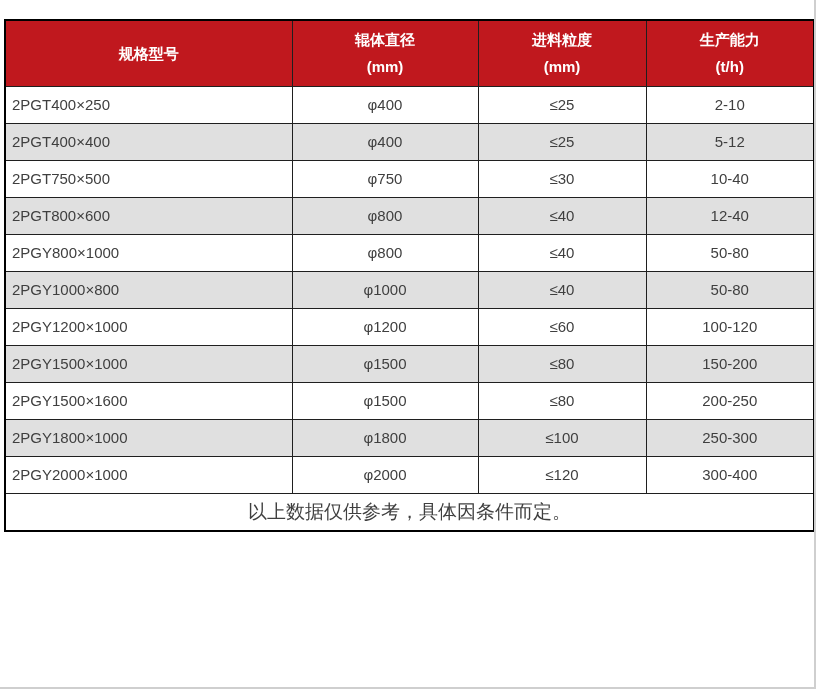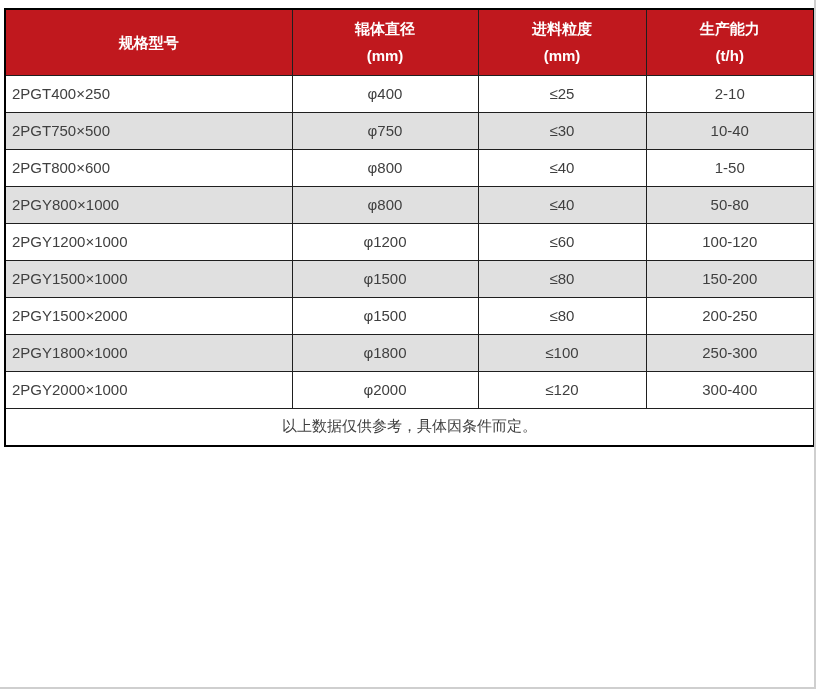--- a/index.html
+++ b/index.html
@@ -23,21 +23,21 @@
     width: 816px;
     height: 689px;
     background: #FFFFFF;
     border-right: 2px solid var(--page-edge);
     border-bottom: 2px solid var(--page-edge);
     overflow: hidden;
   }
   table.spec-table {
     position: absolute;
     left: 4px;
-    top: 8px;
+    top: 19px;
     width: 809px;
     border-collapse: collapse;
     table-layout: fixed;
     border: 2px solid var(--outer-border);
   }
   .spec-table th, .spec-table td {
     border: 1px solid var(--border-color);
     overflow: hidden;
     white-space: nowrap;
   }
@@ -63,21 +63,21 @@
     background: var(--row-bg);
     padding: 0;
   }
   .spec-table tbody tr:nth-child(even) td { background: var(--row-alt-bg); }
   .spec-table tbody td.model {
     text-align: left;
     padding-left: 6px;
   }
   .spec-table tfoot td {
     height: 38px;
-    font-size: 15px;
+    font-size: 19px;
     color: var(--body-text);
     text-align: center;
     vertical-align: middle;
     background: #FFFFFF;
     padding: 0;
   }
 </style>
 </head>
 <body>
 
@@ -110,51 +110,63 @@
       </tr>
     </thead>
     <tbody>
       <tr>
         <td class="model">2PGT400×250</td>
         <td>φ400</td>
         <td>≤25</td>
         <td>2-10</td>
       </tr>
       <tr>
+        <td class="model">2PGT400×400</td>
+        <td>φ400</td>
+        <td>≤25</td>
+        <td>5-12</td>
+      </tr>
+      <tr>
         <td class="model">2PGT750×500</td>
         <td>φ750</td>
         <td>≤30</td>
         <td>10-40</td>
       </tr>
       <tr>
         <td class="model">2PGT800×600</td>
         <td>φ800</td>
         <td>≤40</td>
-        <td>1-50</td>
+        <td>12-40</td>
       </tr>
       <tr>
         <td class="model">2PGY800×1000</td>
         <td>φ800</td>
+        <td>≤40</td>
+        <td>50-80</td>
+      </tr>
+      <tr>
+        <td class="model">2PGY1000×800</td>
+        <td>φ1000</td>
         <td>≤40</td>
         <td>50-80</td>
       </tr>
       <tr>
         <td class="model">2PGY1200×1000</td>
         <td>φ1200</td>
         <td>≤60</td>
         <td>100-120</td>
       </tr>
       <tr>
         <td class="model">2PGY1500×1000</td>
         <td>φ1500</td>
         <td>≤80</td>
         <td>150-200</td>
       </tr>
       <tr>
-        <td class="model">2PGY1500×2000</td>
+        <td class="model">2PGY1500×1600</td>
         <td>φ1500</td>
         <td>≤80</td>
         <td>200-250</td>
       </tr>
       <tr>
         <td class="model">2PGY1800×1000</td>
         <td>φ1800</td>
         <td>≤100</td>
         <td>250-300</td>
       </tr>

